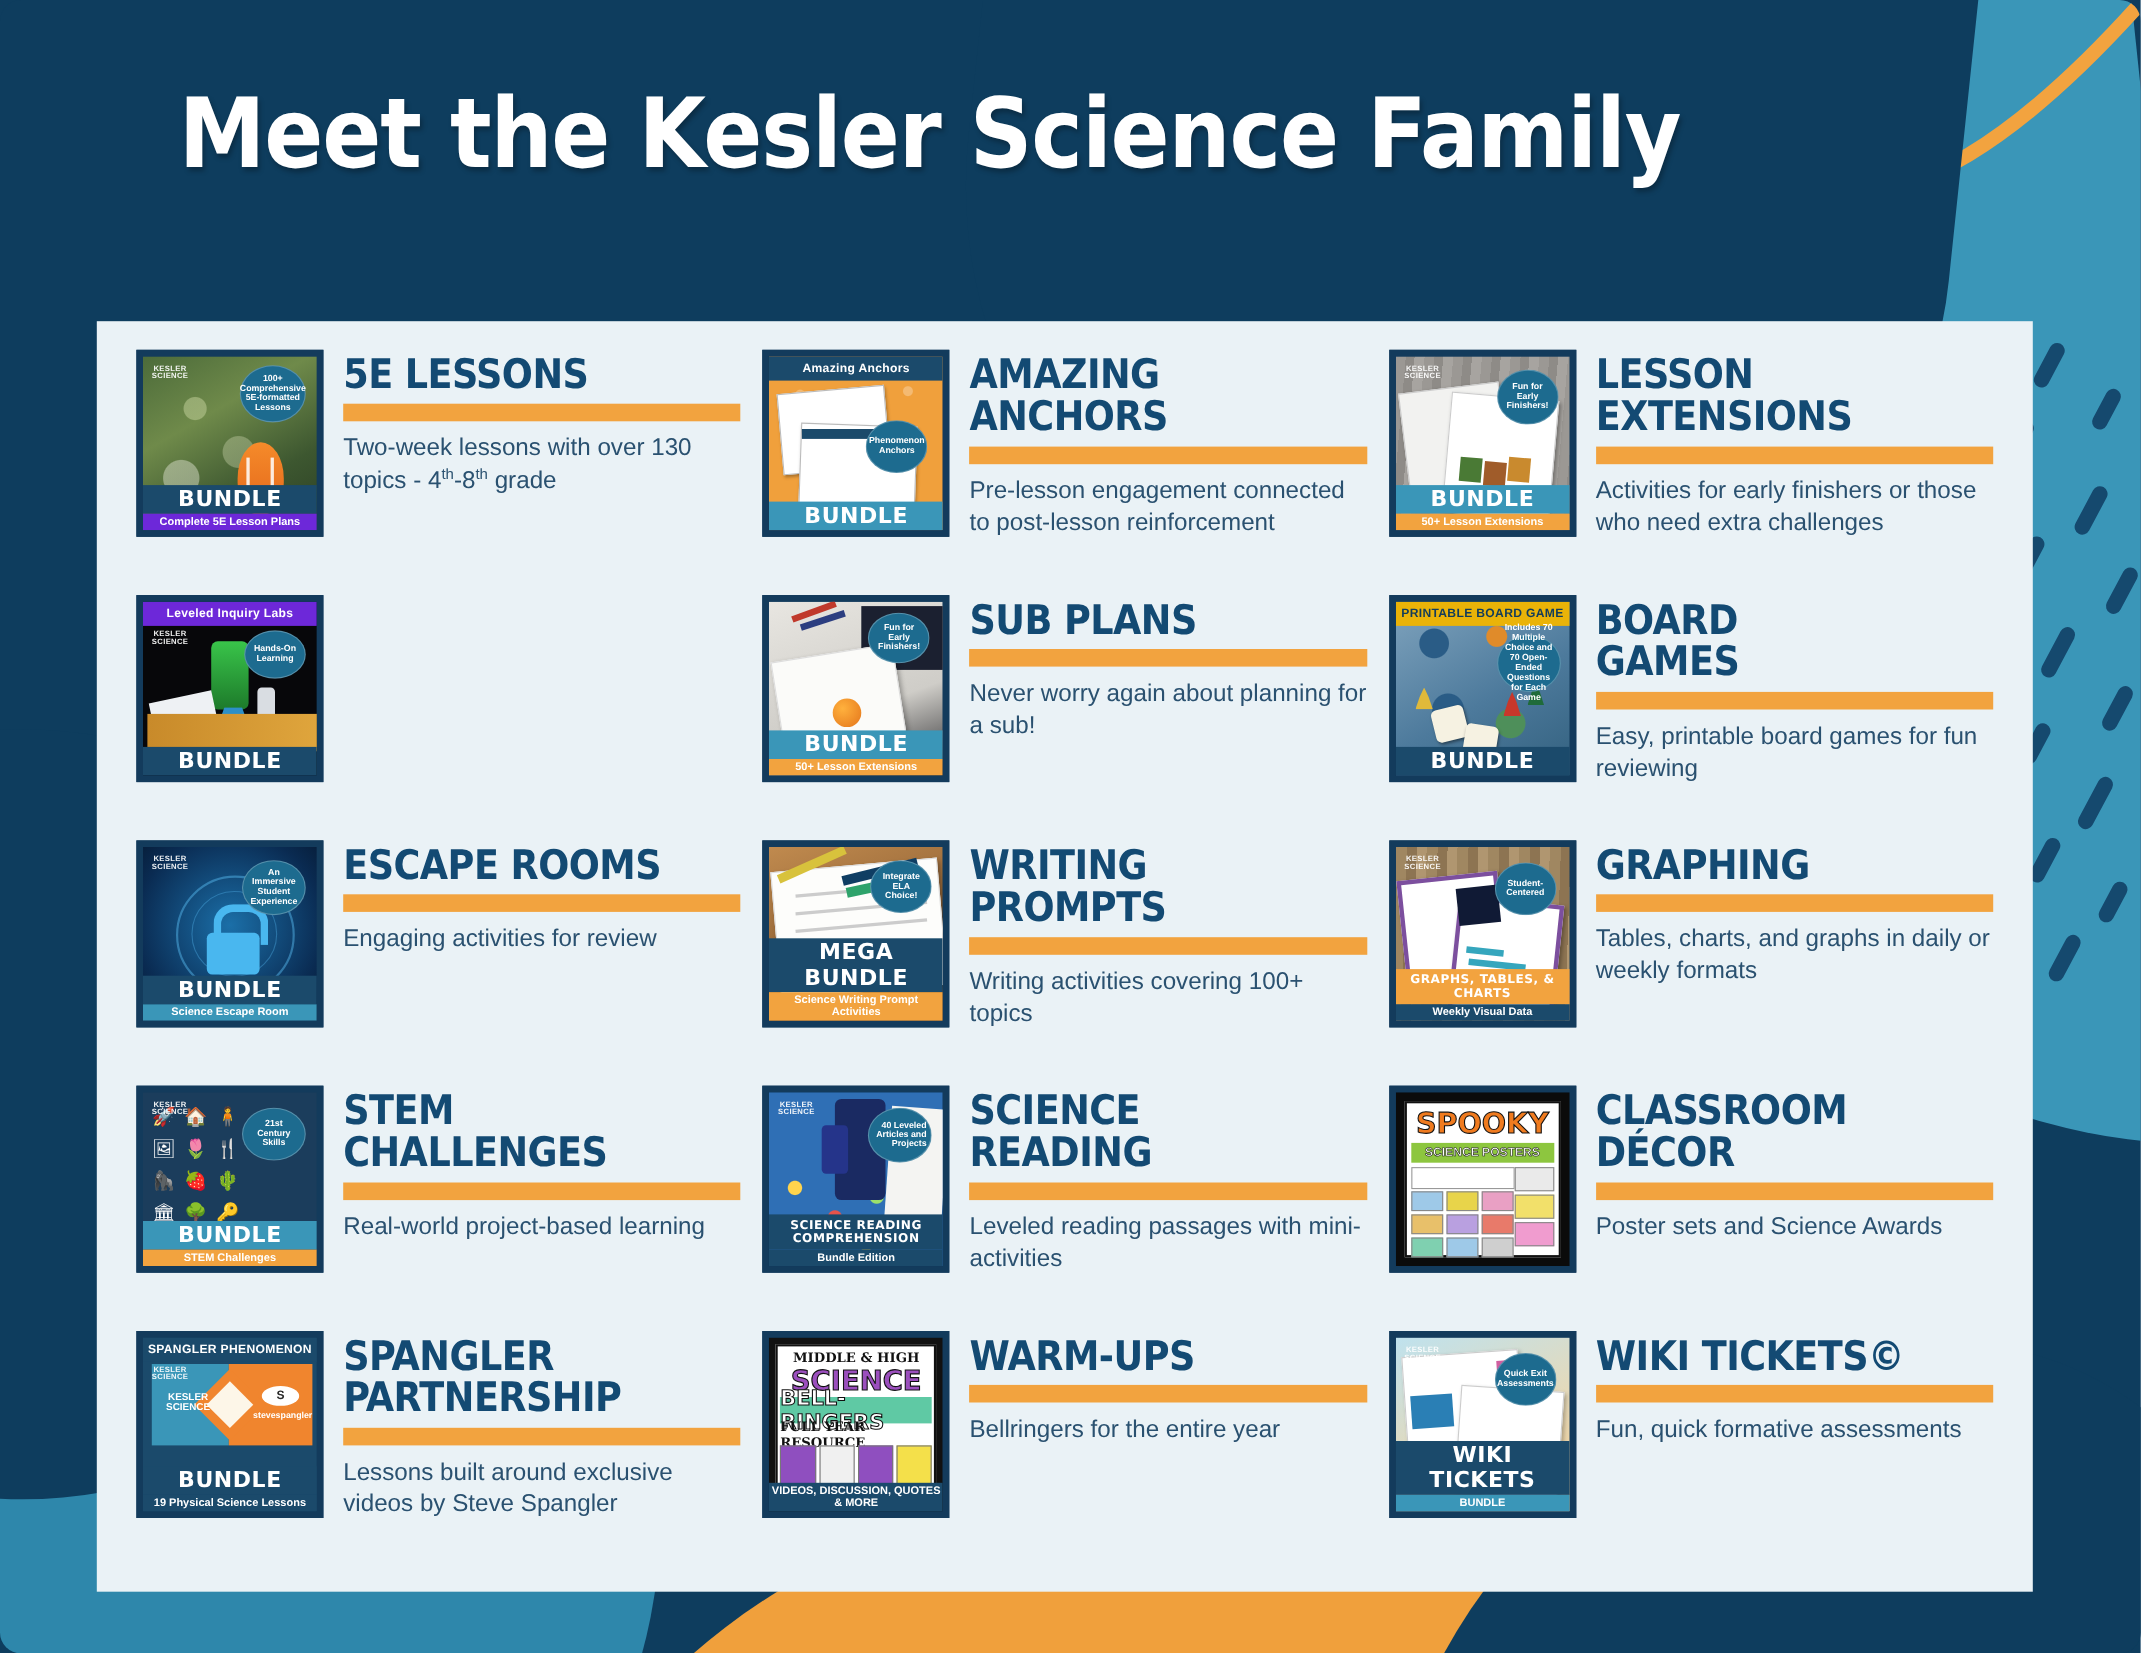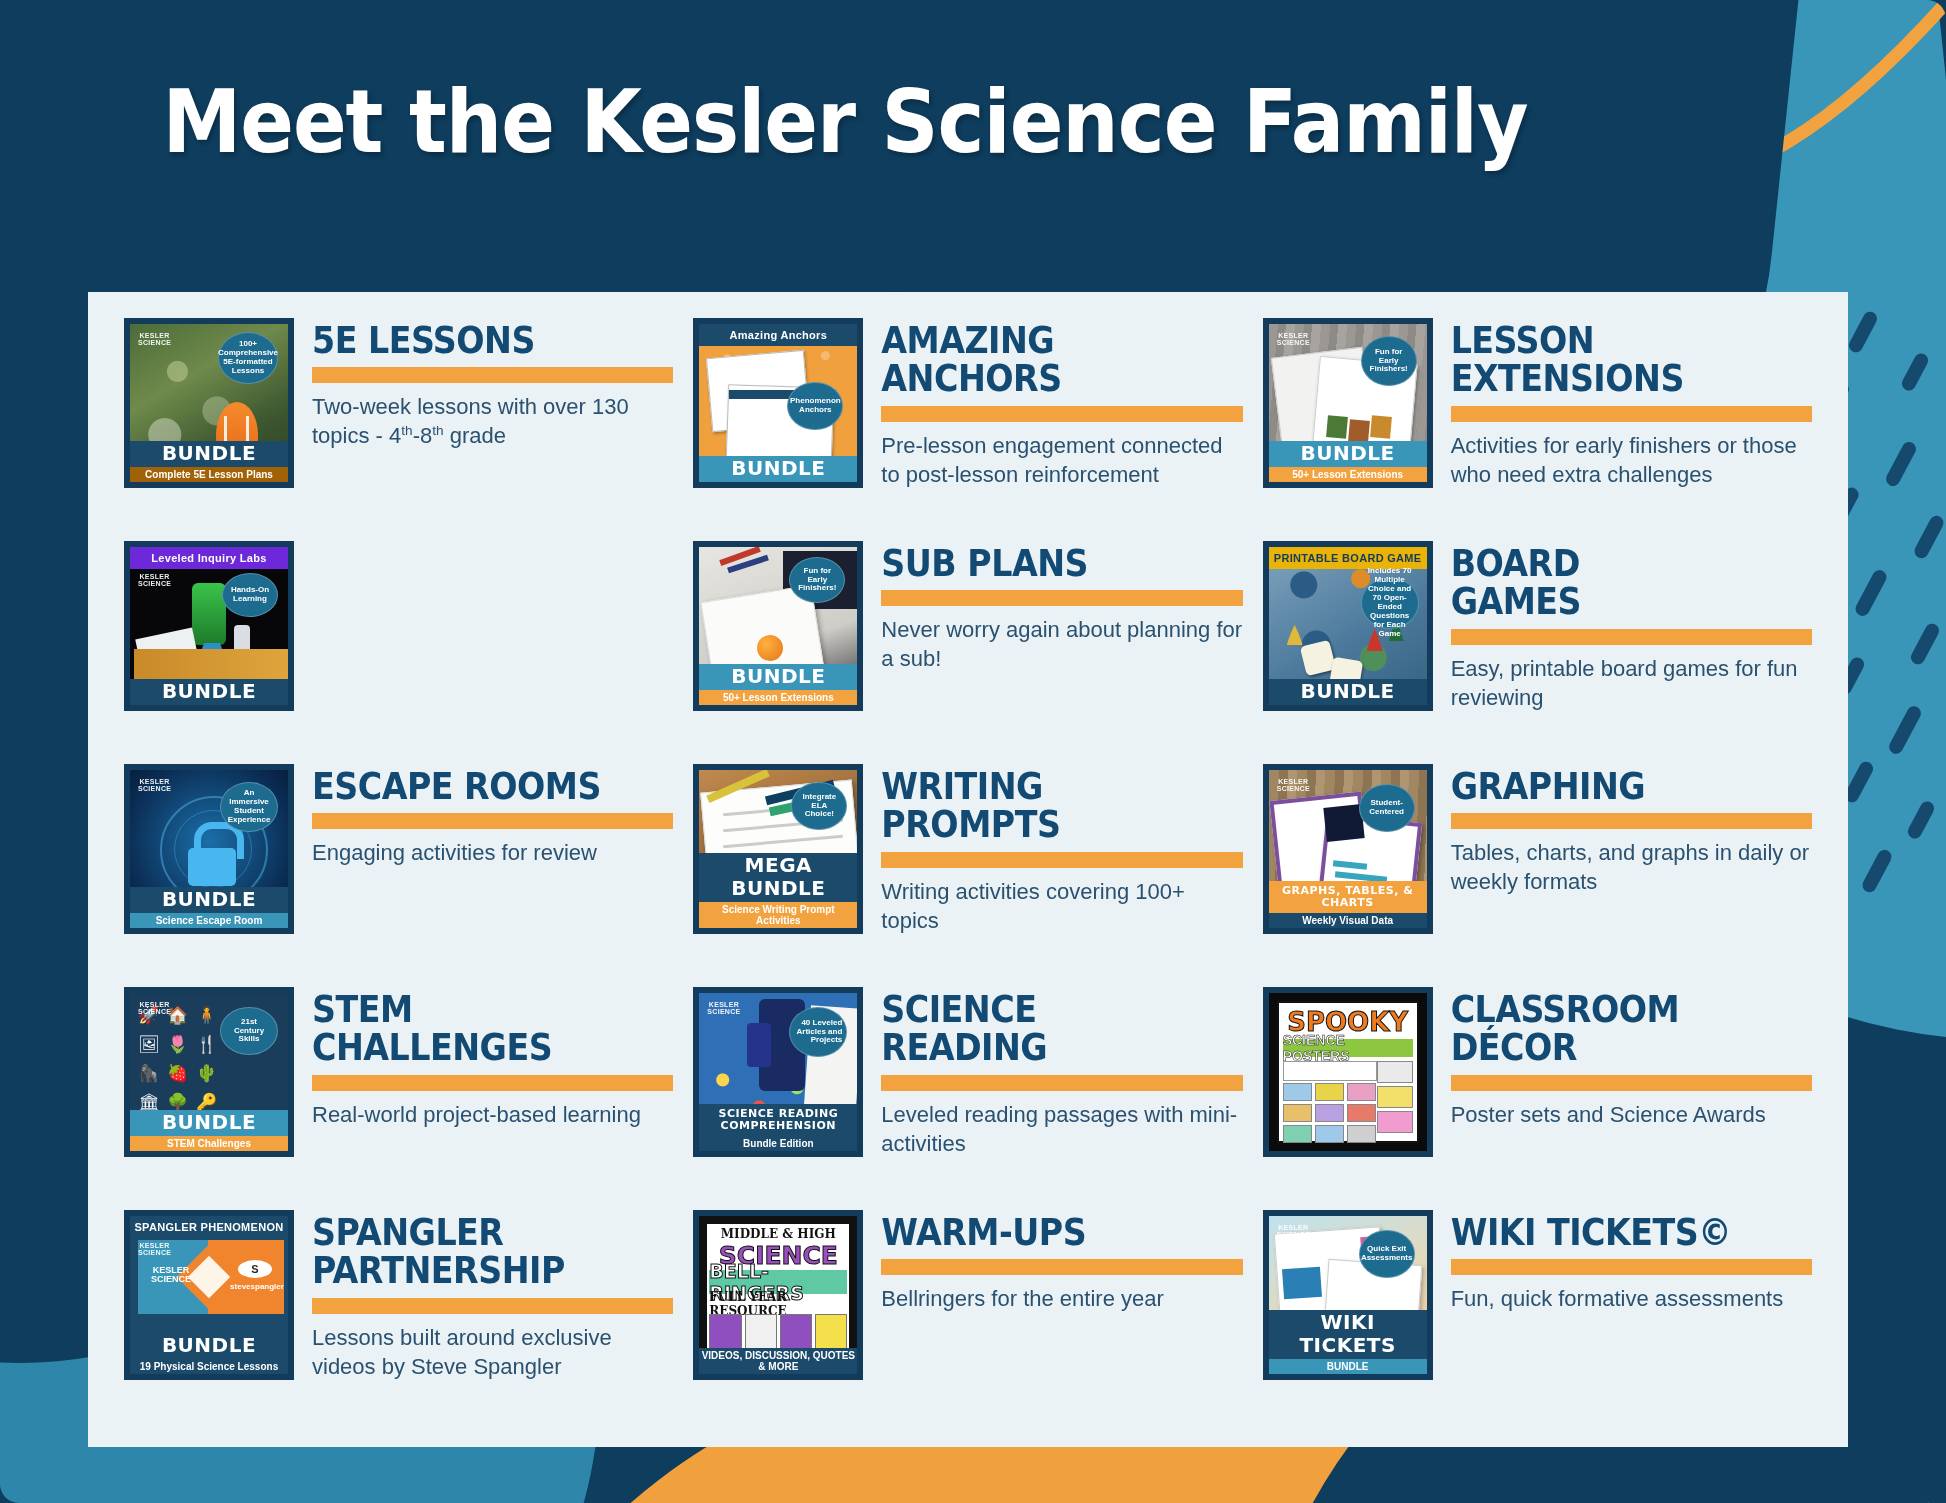--- a/index.html
+++ b/index.html
@@ -178,21 +178,21 @@
           radial-gradient(circle at 30% 30%, rgba(190,205,150,.55) 0 10px, transparent 11px),
           radial-gradient(circle at 55% 55%, rgba(200,210,170,.4) 0 14px, transparent 15px),
           radial-gradient(circle at 22% 70%, rgba(215,220,200,.5) 0 16px, transparent 17px)"></div>
          <div style="position:absolute;left:86px;top:78px;width:42px;height:66px;border-radius:50% 50% 45% 45%;background:linear-gradient(180deg,#f58b2a,#e4661a);"></div>
          <div style="position:absolute;left:94px;top:92px;width:3px;height:34px;background:#fff;opacity:.85;"></div>
          <div style="position:absolute;left:116px;top:92px;width:3px;height:34px;background:#fff;opacity:.85;"></div>
        <div class="kes-logo" style="left:8px;top:8px">KESLER<br>SCIENCE</div>
             <div class="badge" style="right:10px;top:8px;width:60px;height:52px;">100+ Comprehensive 5E-formatted Lessons</div>
        <div class="t-foot">
               <div class="t-bundle" style="background:#1b4a6b;font-size:20px;line-height:1.15;padding:1px 0 2px;">BUNDLE</div>
-              <div class="t-sub" style="background:#a16207;">Complete 5E Lesson Plans</div>
+              <div class="t-sub" style="background:#6d28d9;">Complete 5E Lesson Plans</div>
             </div>
      </div>
      <div class="card-body">
        <div class="card-title">5E LESSONS</div>
        <div class="rule"></div>
        <div class="card-desc">Two-week lessons with over 130 topics - 4<sup>th</sup>-8<sup>th</sup> grade</div>
      </div>
         </div>
         <div class="card">
           <div class="thumb">
@@ -425,21 +425,21 @@
 READING</div>
        <div class="rule"></div>
        <div class="card-desc">Leveled reading passages with mini-activities</div>
      </div>
         </div>
         <div class="card">
           <div class="thumb">
        <div class="t-img" style="background:#0b0b0b"></div>
          <div style="position:absolute;left:8px;top:8px;right:8px;bottom:8px;background:#fff;border:2px solid #111"></div>
          <div style="position:absolute;left:14px;top:14px;right:14px;height:30px;display:flex;align-items:center;justify-content:center;color:#f07b1f;font-weight:bold;font-size:26px;font-family:'DejaVu Sans',sans-serif;-webkit-text-stroke:1px #111;">SPOOKY</div>
-         <div style="position:absolute;left:14px;top:46px;right:14px;height:18px;background:#8dc63f;display:flex;align-items:center;justify-content:center;color:#fff;font-weight:bold;font-size:14px;-webkit-text-stroke:.5px #111;">SCIENCE POSTERS</div>
+         <div style="position:absolute;left:14px;top:46px;right:14px;height:18px;background:#8dc63f;display:flex;align-items:center;justify-content:center;color:#fff;font-weight:bold;font-size:11px;-webkit-text-stroke:.5px #111;">SCIENCE POSTERS</div>
          <div style="position:absolute;left:14px;top:68px;width:92px;height:18px;background:#fff;border:1px solid #999"></div>
          <div style="position:absolute;left:14px;top:90px;display:grid;grid-template-columns:repeat(3,29px);grid-template-rows:repeat(3,18px);gap:3px;">
            <div style="background:#9ec9e8;border:1px solid #888"></div>
               <div style="background:#e8d44a;border:1px solid #888"></div>
               <div style="background:#e9a0c4;border:1px solid #888"></div>
               <div style="background:#e8c06a;border:1px solid #888"></div>
               <div style="background:#b9a0e0;border:1px solid #888"></div>
               <div style="background:#e87a6a;border:1px solid #888"></div>
               <div style="background:#7fd0b0;border:1px solid #888"></div>
               <div style="background:#9ec9e8;border:1px solid #888"></div>

